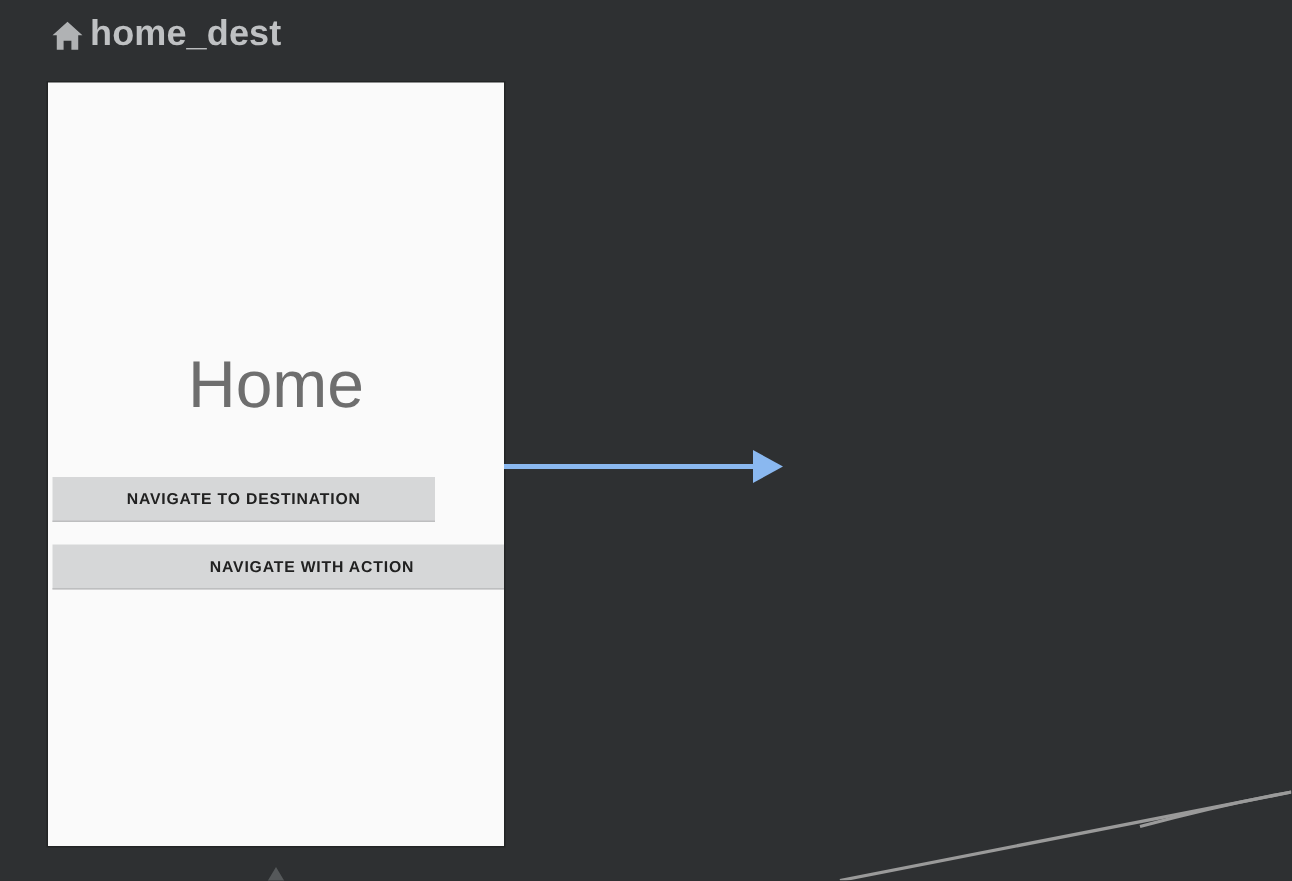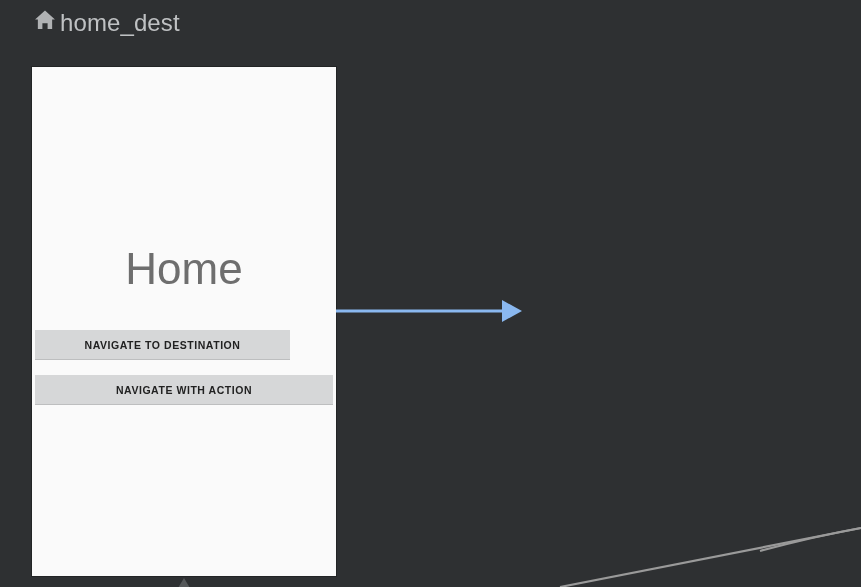--- a/index.html
+++ b/index.html
@@ -21,26 +21,26 @@
     inset: 0;
     background: #2e3032;
   }
 
   
   .dest {
     position: absolute;
   }
   .dest-header {
     display: flex;
-    align-items: flex-start;
+    align-items: center;
     gap: 2px;
     height: 34px;
     color: #bfc1c3;
     font-size: 24px;
-    font-weight: 400;
+    font-weight: 700;
     letter-spacing: 0.1px;
     white-space: nowrap;
     user-select: none;
   }
   .home-icon {
     width: 26px;
     height: 26px;
     display: inline-block;
     flex: none;
     position: relative;
@@ -122,26 +122,26 @@
     <div class="dest-header">
       <span class="home-icon">
         <svg width="26" height="26" viewBox="0 0 24 24" aria-hidden="true">
           <path d="M12 3.2 L21.2 11.6 L18.6 11.6 L18.6 20.4 L14.4 20.4 L14.4 14.9 L9.6 14.9 L9.6 20.4 L5.4 20.4 L5.4 11.6 L2.8 11.6 Z" fill="#b0b2b4"></path>
         </svg>
       </span>
       <span class="dest-label">home_dest</span>
     </div>
   </div>
 
-  <div class="screen" style="left:32px; top:55px; width:304px; height:509px;margin-top:12px;">
+  <div class="screen" style="left:32px; top:55px; width:304px; height:509px;">
     <div class="screen-title" style="top:180px; font-size:44px;">Home</div>
 
     <div class="mbtn" style="left:3px; top:263px; width:255px; height:29px;">NAVIGATE TO DESTINATION</div>
 
-    <div class="mbtn" style="left:3px; top:308px; width:298px; height:29px;">NAVIGATE WITH ACTION</div>
+    <div class="mbtn" style="left:3px; top:308px; width:298px; height:29px;padding-left:24px;">NAVIGATE WITH ACTION</div>
   </div>
 
   <svg class="action-arrow" width="192" height="30" viewBox="0 0 192 30" style="left:336px; top:296px;">
     <line x1="0" y1="15" x2="170" y2="15" stroke="#8ab8f0" stroke-width="3.2"></line>
     <path d="M 166 4 L 186 15 L 166 26 Z" fill="#8ab8f0"></path>
   </svg>
 
 
 
   <svg class="stray stray-over" width="861" height="587" viewBox="0 0 861 587" style="left:0; top:0;">

